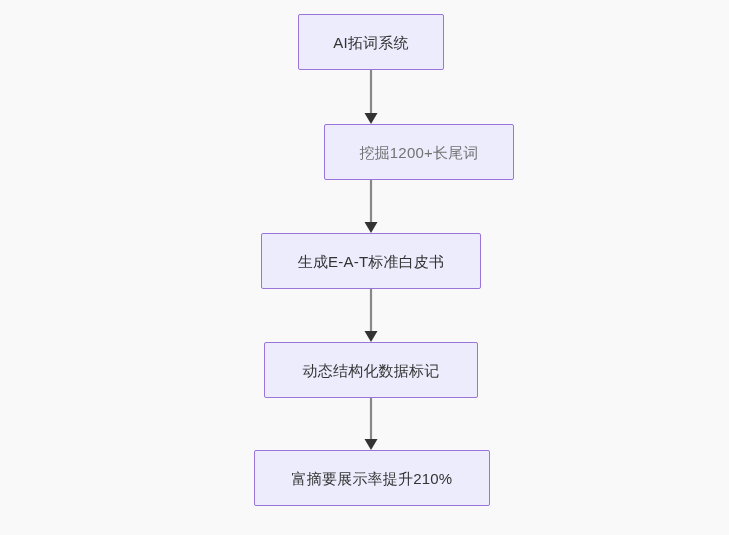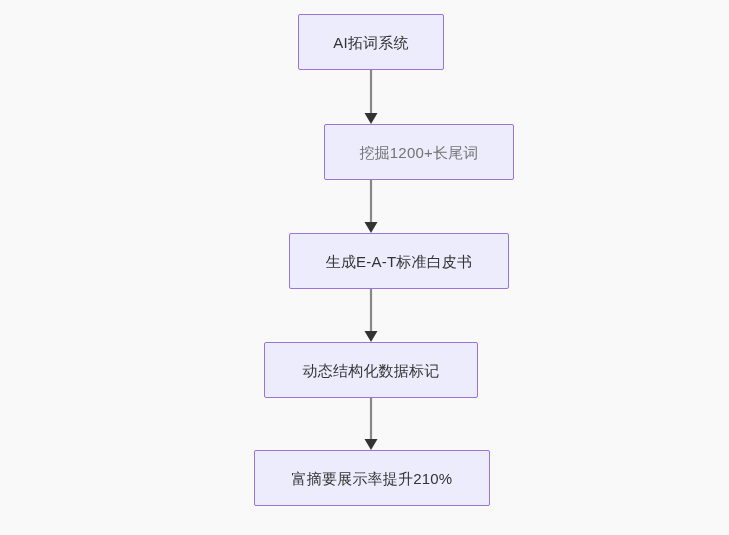--- a/index.html
+++ b/index.html
@@ -58,21 +58,21 @@
 <div id="flowchart">
 
   <div class="node" id="node-1" style="left: 298px; top: 14px; width: 146px; height: 56px; background: rgb(236, 236, 253); border-color: rgb(154, 116, 216); color: rgb(51, 51, 51);">
     <span class="node-label">AI拓词系统</span>
   </div>
 
   <div class="node" id="node-2" style="left: 276px; top: 124px; width: 190px; height: 56px; background: rgb(236, 236, 253); border-color: rgb(154, 116, 216); color: #737373; margin-left: 48px;">
     <span class="node-label">挖掘1200+长尾词</span>
   </div>
 
-  <div class="node" id="node-3" style="left: 261px; top: 233px; width: 220px; height: 56px; background: rgb(236, 236, 253); border-color: rgb(154, 116, 216); color: rgb(51, 51, 51); margin-left: 28px;">
+  <div class="node" id="node-3" style="left: 261px; top: 233px; width: 220px; height: 56px; background: rgb(236, 236, 253); border-color: rgb(154, 116, 216); color: rgb(51, 51, 51);">
     <span class="node-label">生成E-A-T标准白皮书</span>
   </div>
 
   <div class="node" id="node-4" style="left: 264px; top: 342px; width: 214px; height: 56px; background: rgb(236, 236, 253); border-color: rgb(154, 116, 216); color: rgb(51, 51, 51); justify-content: center;">
     <span class="node-label">动态结构化数据标记</span>
   </div>
 
   <div class="node" id="node-5" style="left: 254px; top: 450px; width: 236px; height: 56px; background: rgb(236, 236, 253); border-color: rgb(154, 116, 216); color: rgb(51, 51, 51);">
     <span class="node-label">富摘要展示率提升210%</span>
   </div>

